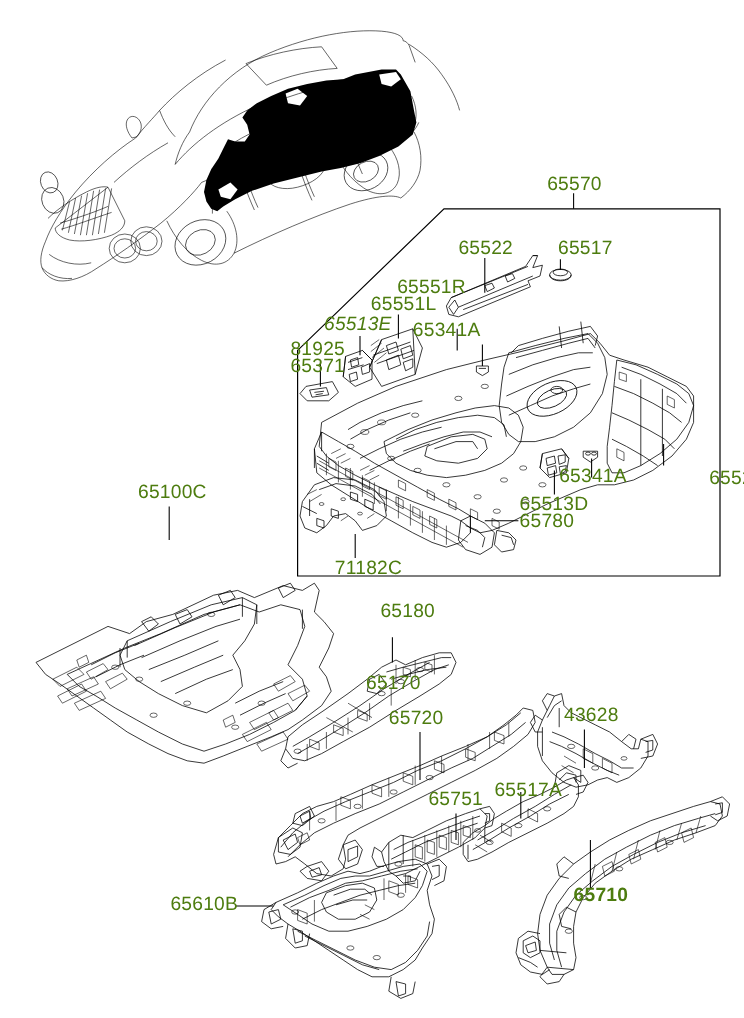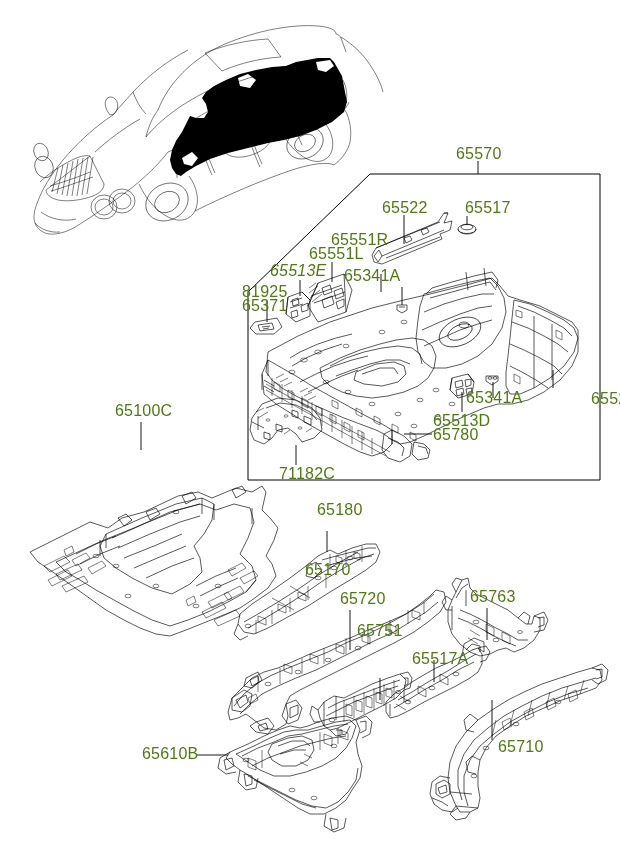--- a/index.html
+++ b/index.html
@@ -765,25 +765,25 @@
 
   <div class="pnum" style="left:543px; top:392px;margin-left:48px;">65521</div>
 
   <div class="pnum" style="left:279px; top:467px;">71182C</div>
 
   <div class="pnum" style="left:115px; top:404px;text-align:center;">65100C</div>
 
   <div class="pnum" style="left:317px; top:503px;">65180</div>
   <div class="pnum" style="left:305px; top:517px;margin-top:46px;">65170</div>
 
-  <div class="pnum" style="left:340px; top:592px;text-align:right;">65720</div>
-
-  <div class="pnum" style="left:470px; top:590px;">65763</div>
+  <div class="pnum" style="left:324px; top:592px;text-align:right;">65720</div>
+
+  <div class="pnum" style="left:470px; top:590px;">43628</div>
 
   <div class="pnum" style="left:412px; top:642px;margin-top:10px;">65517A</div>
 
-  <div class="pnum" style="left:357px; top:624px;">65751</div>
-
-  <div class="pnum" style="left:498px; top:740px;">65710</div>
+  <div class="pnum" style="left:357px; top:660px;">65751</div>
+
+  <div class="pnum" style="left:478px; top:740px;font-weight:bold;">65710</div>
 
   <div class="pnum" style="left:142px; top:747px;">65610B</div>
 
 </div>
 
 </body></html>

